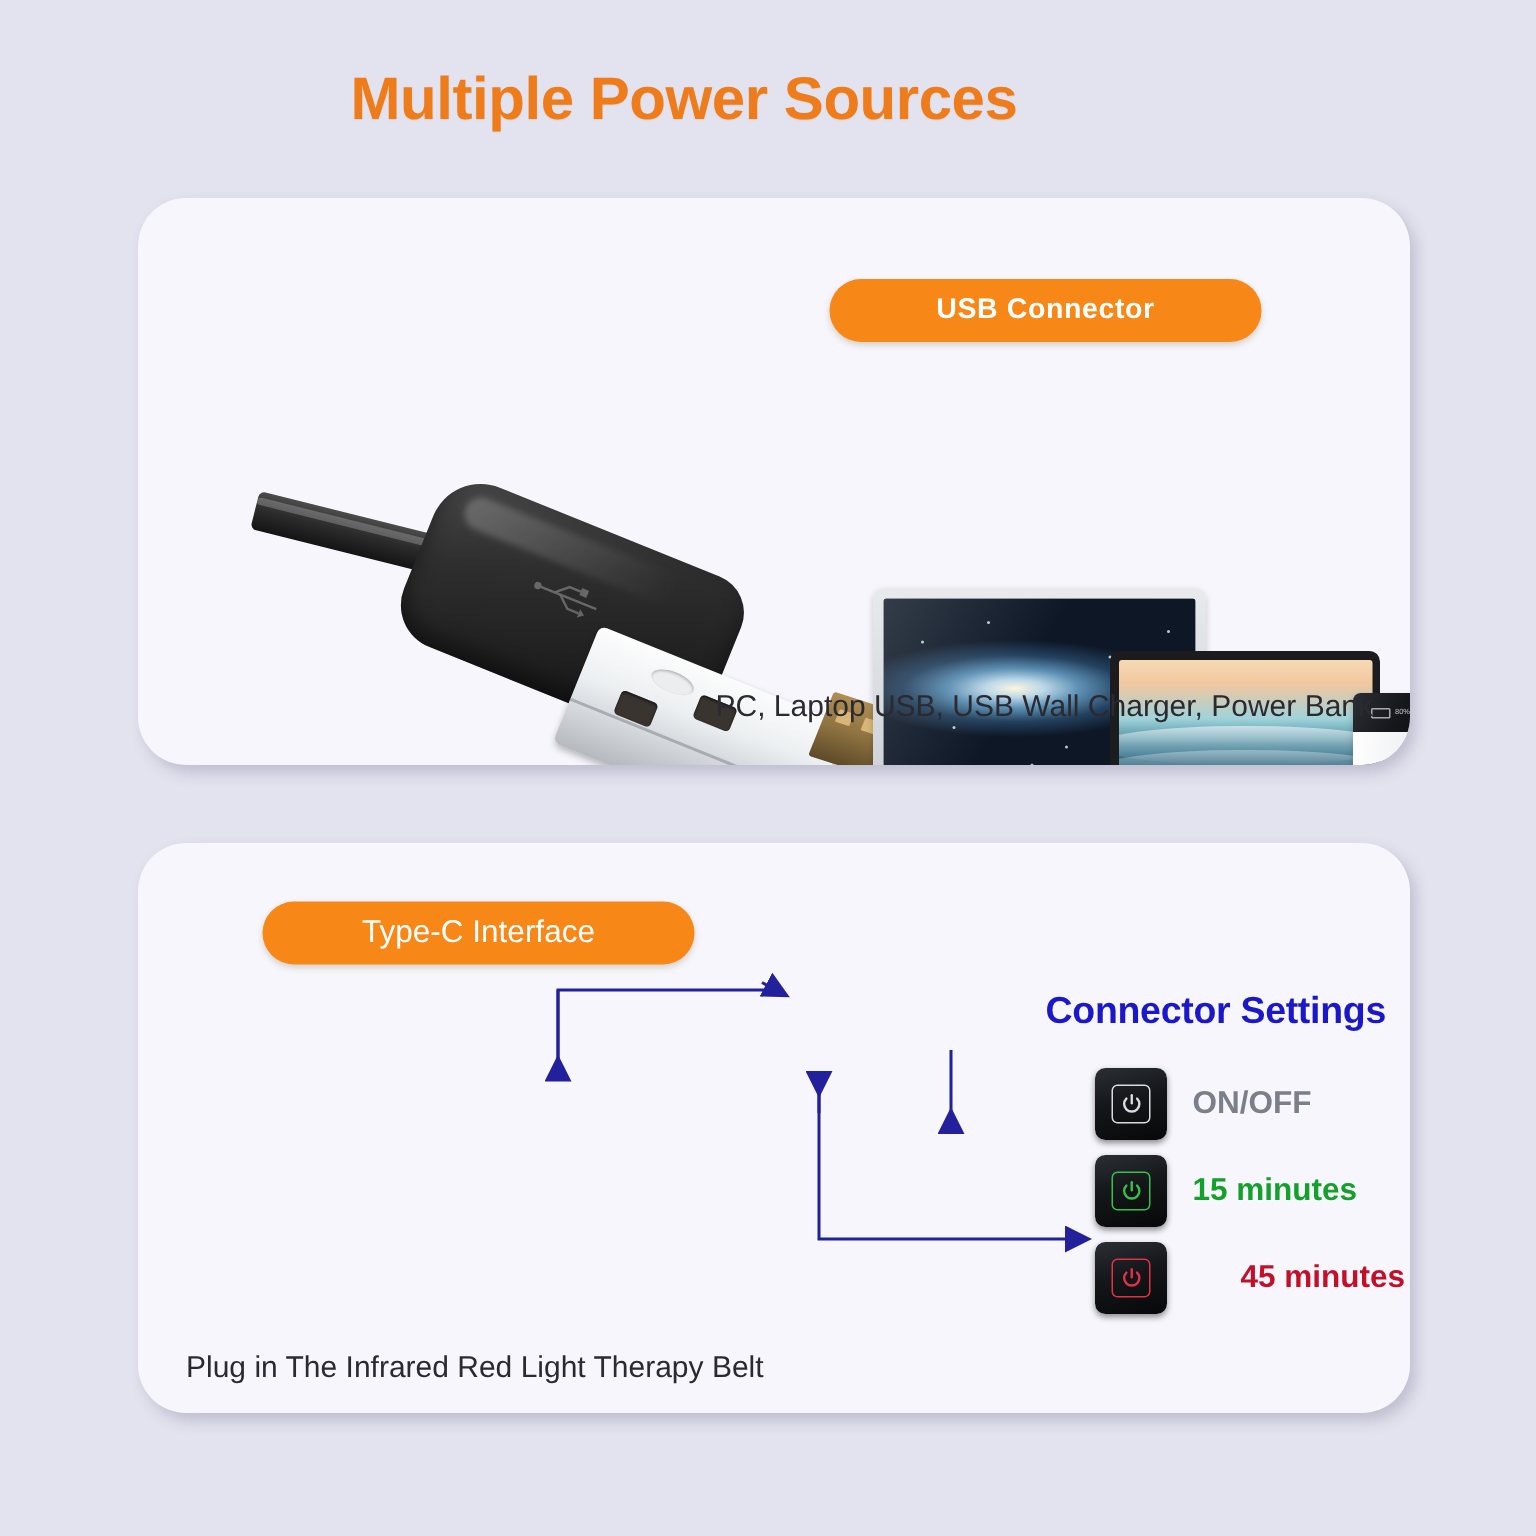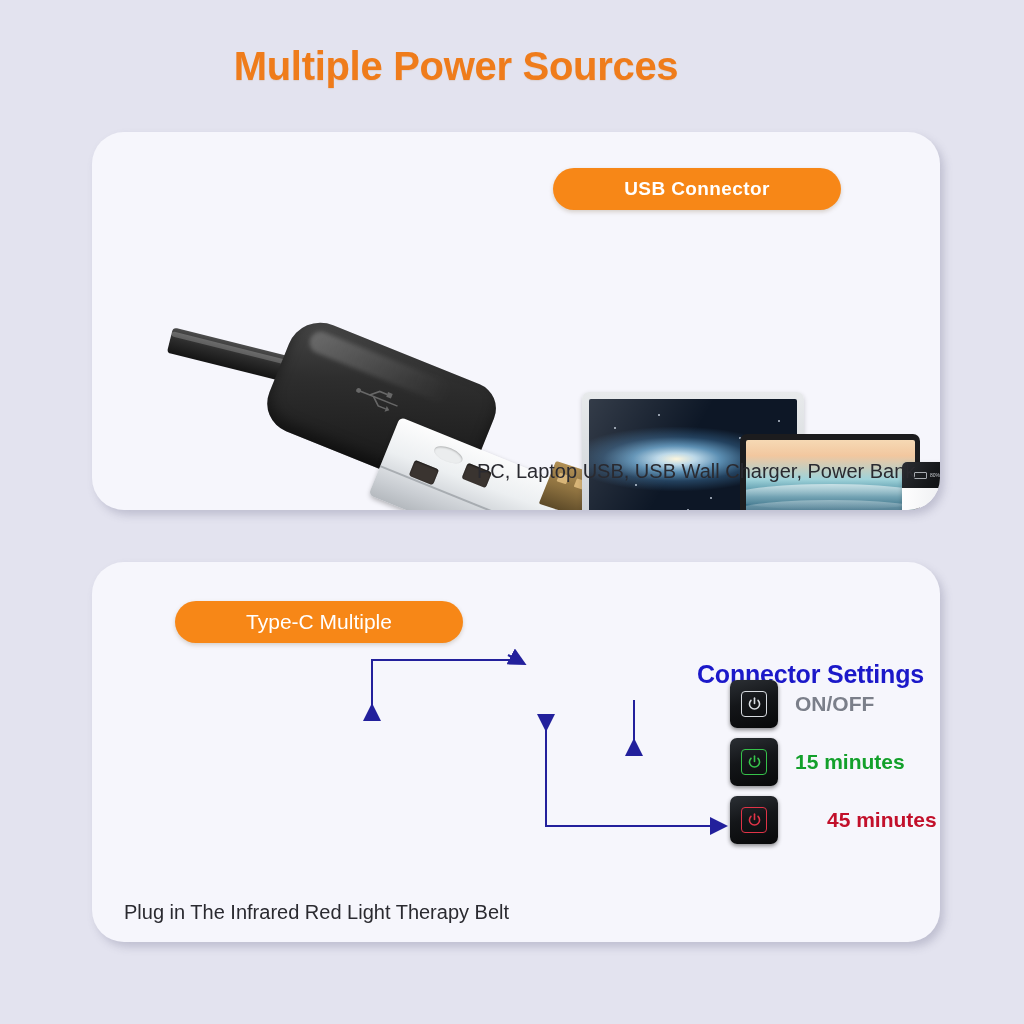--- a/index.html
+++ b/index.html
@@ -44,21 +44,21 @@
     background: #f78717;
     border-radius: 40px;
     color: #fff;
     display: flex;
     align-items: center;
     justify-content: center;
     box-shadow: 0 2px 4px rgba(120,90,50,.25);
     white-space: nowrap;
   }
   #pill-usb {
-    left: 553px; top: 168px; width: 288px; height: 42px;
+    left: 553px; top: 186px; width: 288px; height: 42px;
     font-size: 19px; font-weight: bold; letter-spacing: .4px;
   }
   #pill-typec {
     left: 175px; top: 601px; width: 288px; height: 42px;
     font-size: 21px; font-weight: normal;
   }
 
   
   .caption {
     position: absolute;
@@ -210,21 +210,21 @@
 
   
   #connectors { position:absolute; left:0; top:0; width:1024px; height:1024px; pointer-events:none; }
 
   
   #settings-title {
     position:absolute; left:697px; top:660px;
     font-size:25px; font-weight:bold; color:#1b18c9;
     letter-spacing:-.2px; white-space:nowrap;
   }
-  #settings-list { position:absolute; left:730px; top:680px; width:215px;text-align:center; }
+  #settings-list { position:absolute; left:730px; top:712px; width:215px;text-align:center; }
   .setting-row {
     display:flex; align-items:center; gap:17px;
     height:48px; margin-bottom:10px;
   }
   .ctrl-btn {
     width:48px; height:48px; flex:0 0 48px;
     background: linear-gradient(165deg,#2b2f34 0%,#141619 45%,#070809 100%);
     border-radius:7px;
     display:flex; align-items:center; justify-content:center;
     box-shadow:0 2px 4px rgba(0,0,0,.45);
@@ -320,21 +320,21 @@
 <div class="card" id="card-typec">
 
   
   
 
   
   
 
 </div>
 
-<div class="pill" id="pill-typec">Type-C Multiple</div>
+<div class="pill" id="pill-typec">Type-C Interface</div>
 <div class="caption" id="caption-typec">Plug in The Infrared Red Light Therapy Belt</div>
 
 <div id="settings-title">Connector Settings</div>
 <div id="settings-list">
     <div class="setting-row">
       <div class="ctrl-btn">
         <span class="ctrl-inner" style="color: rgb(216, 220, 225);">
           <svg class="pwr-ico" viewBox="0 0 16 16">
   <path d="M4.2 3.6 A5.4 5.4 0 1 0 11.8 3.6" fill="none" stroke="#d8dce1" stroke-width="1.7" stroke-linecap="round"></path>
   <line x1="8" y1="1.2" x2="8" y2="7" stroke="#d8dce1" stroke-width="1.7" stroke-linecap="round"></line>

